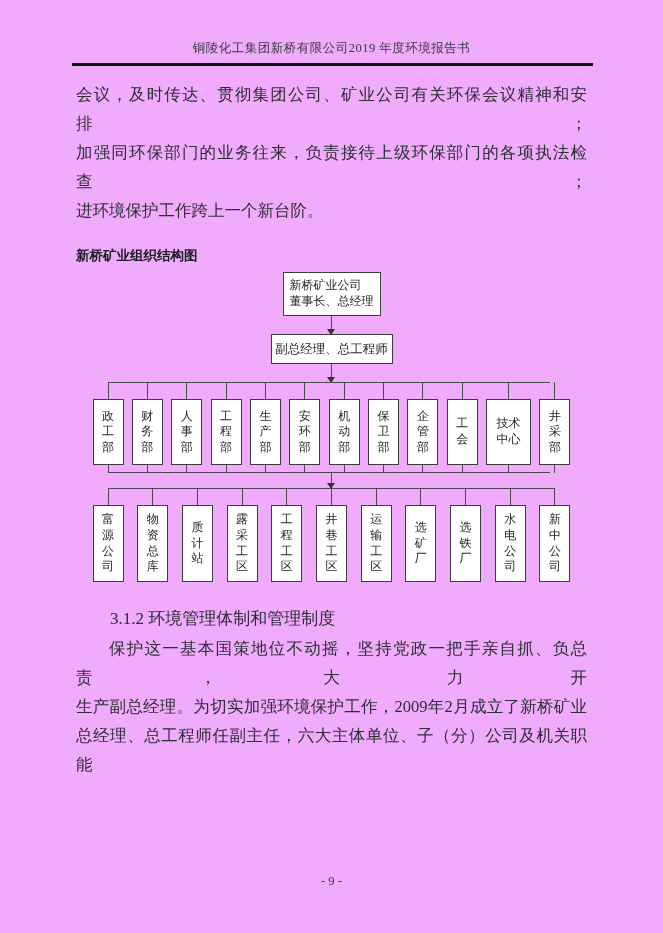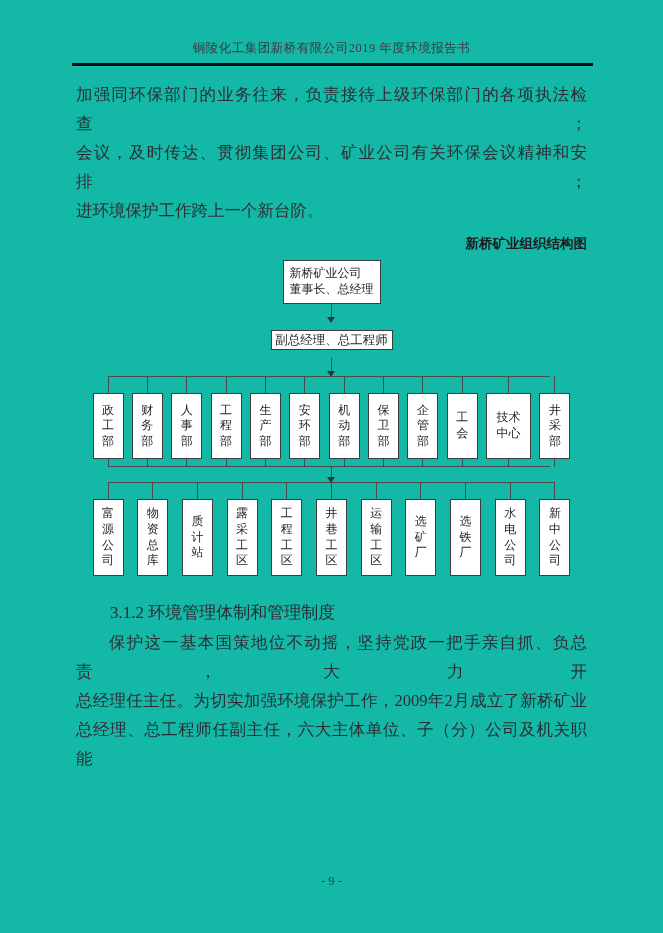--- a/index.html
+++ b/index.html
@@ -1,18 +1,18 @@
 <!DOCTYPE html>
 <html><head>
 <meta charset="utf-8">
 <style>
   html,body { margin:0; padding:0; background:#e8e8e8; }
   .page {
     position:relative; width:663px; height:933px; margin:0 auto;
-    background:#14b8a6; overflow:hidden;
+    background:#f0abfc; overflow:hidden;
     font-family:"Liberation Serif","DejaVu Serif",serif;
     color:#2d2d36;
   }
   
   .header-title {
     position:absolute; top:40px; left:75px; right:75px;
     text-align:center; font-size:12.5px; letter-spacing:0.5px; color:#3a3a42;
   }
   .header-rule {
     position:absolute; top:63px; left:72px; right:70px;
@@ -27,33 +27,33 @@
     color:#2d2d36;
   }
   .para1 .line:last-child { text-align-last:left; }
   .indent-first .line:first-child { text-indent:2em; }
   .section-heading {
     font-size:17px; line-height:30px; margin-top:22px;
     text-indent:2em; color:#2d2d36;
   }
   
   .chart-title {
-    margin-top:10px; text-align:right; font-weight:bold;
+    margin-top:22px; text-align:left; font-weight:bold;
     font-size:13.5px; color:#1c1c22;
     font-family:"Liberation Sans","DejaVu Sans",sans-serif;
   }
   .orgchart { width:478px; margin:7px auto 0 auto; }
   .obox {
     box-sizing:border-box; border:1.5px solid #3d3d3d; background:#fff;
     display:flex; align-items:center; justify-content:center;
     text-align:left; white-space:pre-line;
     font-size:12px; line-height:1.3; color:#1f1f26;
   }
   .box-top   { width:98px;  height:44px; margin:0 auto; }
-  .box-second{ width:122px; height:20px; margin:8px auto; font-size:12.5px; }
+  .box-second{ width:122px; height:30px; margin:0 auto; font-size:12.5px; }
   .varrow { width:1px; height:18px; background:#4a4a4a; margin:0 auto; position:relative; }
   .varrow::after {
     content:""; position:absolute; bottom:-1px; left:-4px;
     border:4px solid transparent; border-top:6px solid #333; border-bottom:0;
   }
   .tier { position:relative; }
   .hline-top    { position:absolute; top:0;    height:1px; background:#4a4a4a; }
   .hline-bottom { position:absolute; bottom:0; height:1px; background:#4a4a4a; }
   .tier3 .hline-top, .tier3 .hline-bottom { left:16px; right:21px; }
   .tier4 .hline-top { left:15px; right:16px; }
@@ -79,23 +79,23 @@
 <body>
 
 <div class="page">
 
   <div class="header-title">铜陵化工集团新桥有限公司2019 年度环境报告书</div>
   <div class="header-rule"></div>
 
   <div class="content">
 
     <div class="para para1">
+  <div class="line">会议，及时传达、贯彻集团公司、矿业公司有关环保会议精神和安排；</div>
+
   <div class="line">加强同环保部门的业务往来，负责接待上级环保部门的各项执法检查；</div>
-
-  <div class="line">会议，及时传达、贯彻集团公司、矿业公司有关环保会议精神和安排；</div>
 
 
 
   <div class="line">进环境保护工作跨上一个新台阶。</div>
 </div>
 
     <div class="chart-title">新桥矿业组织结构图</div>
 
     <div class="orgchart">
       <div class="obox box-top">新桥矿业公司
@@ -296,21 +296,21 @@
 </div>
       </div>
     </div>
 
     <div class="section-heading">3.1.2 环境管理体制和管理制度</div>
 
     <div class="para indent-first">
 
   <div class="line">保护这一基本国策地位不动摇，坚持党政一把手亲自抓、负总责，大力开</div>
 
-  <div class="line">总经理任主任。为切实加强环境保护工作，2009年2月成立了新桥矿业</div>
+  <div class="line">生产副总经理。为切实加强环境保护工作，2009年2月成立了新桥矿业</div>
 
 
   <div class="line">总经理、总工程师任副主任，六大主体单位、子（分）公司及机关职能</div>
 
 </div>
 
   </div>
 
   <div class="footer">- 9 -</div>
 

